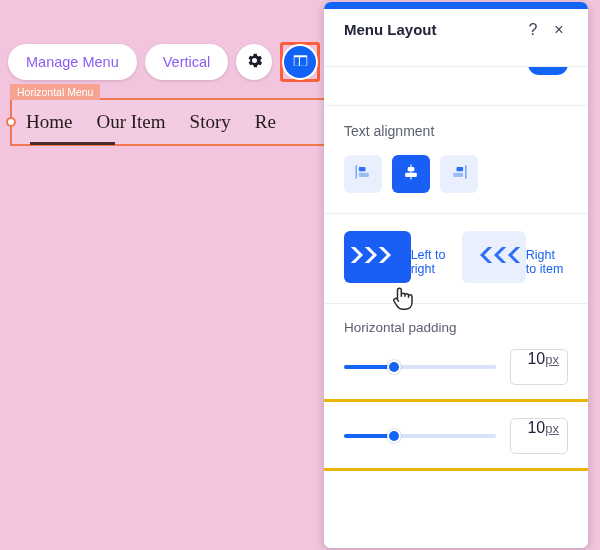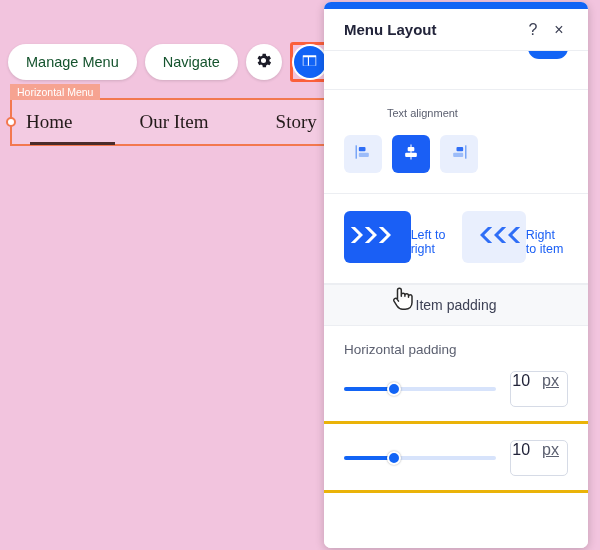--- a/index.html
+++ b/index.html
@@ -32,21 +32,21 @@
     gap: 8px;
   }
   .pill {
     height: 36px;
     background: #ffffff;
     border-radius: 18px;
     display: flex;
     align-items: center;
     padding: 0 18px;
     font-size: 14.5px;
-    color: #14532d;
+    color: #8b5cf6;
     box-shadow: 0 1px 3px rgba(0,0,0,.14);
     white-space: nowrap;
     cursor: pointer;
   }
   .circ-btn {
     width: 36px;
     height: 36px;
     border-radius: 50%;
     background: #ffffff;
     box-shadow: 0 1px 3px rgba(0,0,0,.14);
@@ -110,21 +110,21 @@
     background: #ffffff;
     border: 2px solid #f3784f;
     box-sizing: border-box;
   }
   #menu-items {
     position: absolute;
     left: 0; top: 0; right: 0; bottom: 0;
     display: flex;
     align-items: center;
     padding-left: 14px;
-    gap: 67px;
+    gap: 24px;
     font-family: "Liberation Serif", serif;
     font-size: 19px;
     color: #231a1a;
     overflow: hidden;
   }
   .menu-item { white-space: nowrap; cursor: pointer; }
   .menu-item.active { position: relative; }
   #home-underline {
     position: absolute;
     left: 18px;
@@ -151,21 +151,21 @@
   #panel-topbar {
     height: 7px;
     background: #1264f5;
     flex: none;
   }
   #panel-header {
     height: 41px;
     flex: none;
     display: flex;
     align-items: center;
-    padding: 0 16px 0 20px;
+    padding: 0 16px 16px 20px;
     border-bottom: 1px solid #eceef2;
     background: #fff;
   }
   #panel-title {
     flex: 1;
     font-size: 15px;
     font-weight: bold;
     color: #22243a;
   }
   .hdr-icon {
@@ -199,24 +199,23 @@
     height: 22px;
     border-radius: 11px;
     background: #1264f5;
   }
 
   .section {
     padding: 17px 20px 20px 20px;
     border-bottom: 1px solid #eceef2;
   }
   .sec-label {
-    font-size: 11px;
+    font-size: 14px;
     color: #5c6070;
     margin-bottom: 16px;
-    margin-left: 43px;
   }
 
   
   #align-row { display: flex; gap: 10px; }
   .align-btn {
     width: 38px;
     height: 38px;
     border-radius: 6px;
     background: #e9effd;
     display: flex;
@@ -305,21 +304,21 @@
     border-radius: 5px;
     display: flex;
     align-items: baseline;
     justify-content: flex-end;
     padding: 0 8px 0 6px;
     box-sizing: border-box;
     background: #fff;
     cursor: text;
   }
   .num-val { font-size: 16px; color: #22243a; }
-  .num-unit { font-size: 16px; color: #5c6070; margin-left: 12px; text-decoration: underline; }
+  .num-unit { font-size: 13px; color: #5c6070; margin-left: 0; text-decoration: underline; }
 
   
   #cursor {
     position: absolute;
     left: 390px;
     top: 284px;
     width: 26px;
     height: 30px;
     pointer-events: none;
   }
@@ -329,21 +328,21 @@
 
 <div id="canvas">
 
   <div id="toolbar">
 
     <div class="pill">
       <span>Manage Menu</span>
     </div>
 
     <div class="pill">
-      <span>Navigate</span>
+      <span>Vertical</span>
     </div>
 
     <div class="circ-btn">
       <span>
         <svg width="19" height="19" viewBox="0 0 24 24" fill="#1c1c28">
           <path d="M19.4 13a7.6 7.6 0 0 0 0-2l2-1.6-2-3.4-2.4 1a7.5 7.5 0 0 0-1.7-1l-.4-2.6h-4l-.4 2.6c-.6.2-1.2.6-1.7 1l-2.4-1-2 3.4L6.6 11a7.6 7.6 0 0 0 0 2l-2 1.6 2 3.4 2.4-1c.5.4 1.1.8 1.7 1l.4 2.6h4l.4-2.6c.6-.2 1.2-.6 1.7-1l2.4 1 2-3.4-2-1.6ZM12 15.2A3.2 3.2 0 1 1 15.2 12 3.2 3.2 0 0 1 12 15.2Z"></path>
         </svg>
       </span>
     </div>
 
@@ -455,21 +454,20 @@
                 <path d="M36 3l-8 8 8 8 4.2 0-8-8 8-8Z" fill="#2f6ef6"></path>
                 <path d="M22 3l-8 8 8 8 4.2 0-8-8 8-8Z" fill="#2f6ef6"></path>
               </svg>
             </span>
           </div>
           <div class="dir-label">Right to item</div>
         </div>
       </div>
     </div>
 
-    <div id="pad-head">Item padding</div>
 
     <div class="pad-section">
       <div class="pad-label">Horizontal padding</div>
       <div class="pad-row">
         <div class="slider">
           <div class="track"></div>
           <div class="track-fill" style="width: 33%;"></div>
           <div class="thumb" style="left: 33%;"></div>
         </div>
         <div class="num-box">

